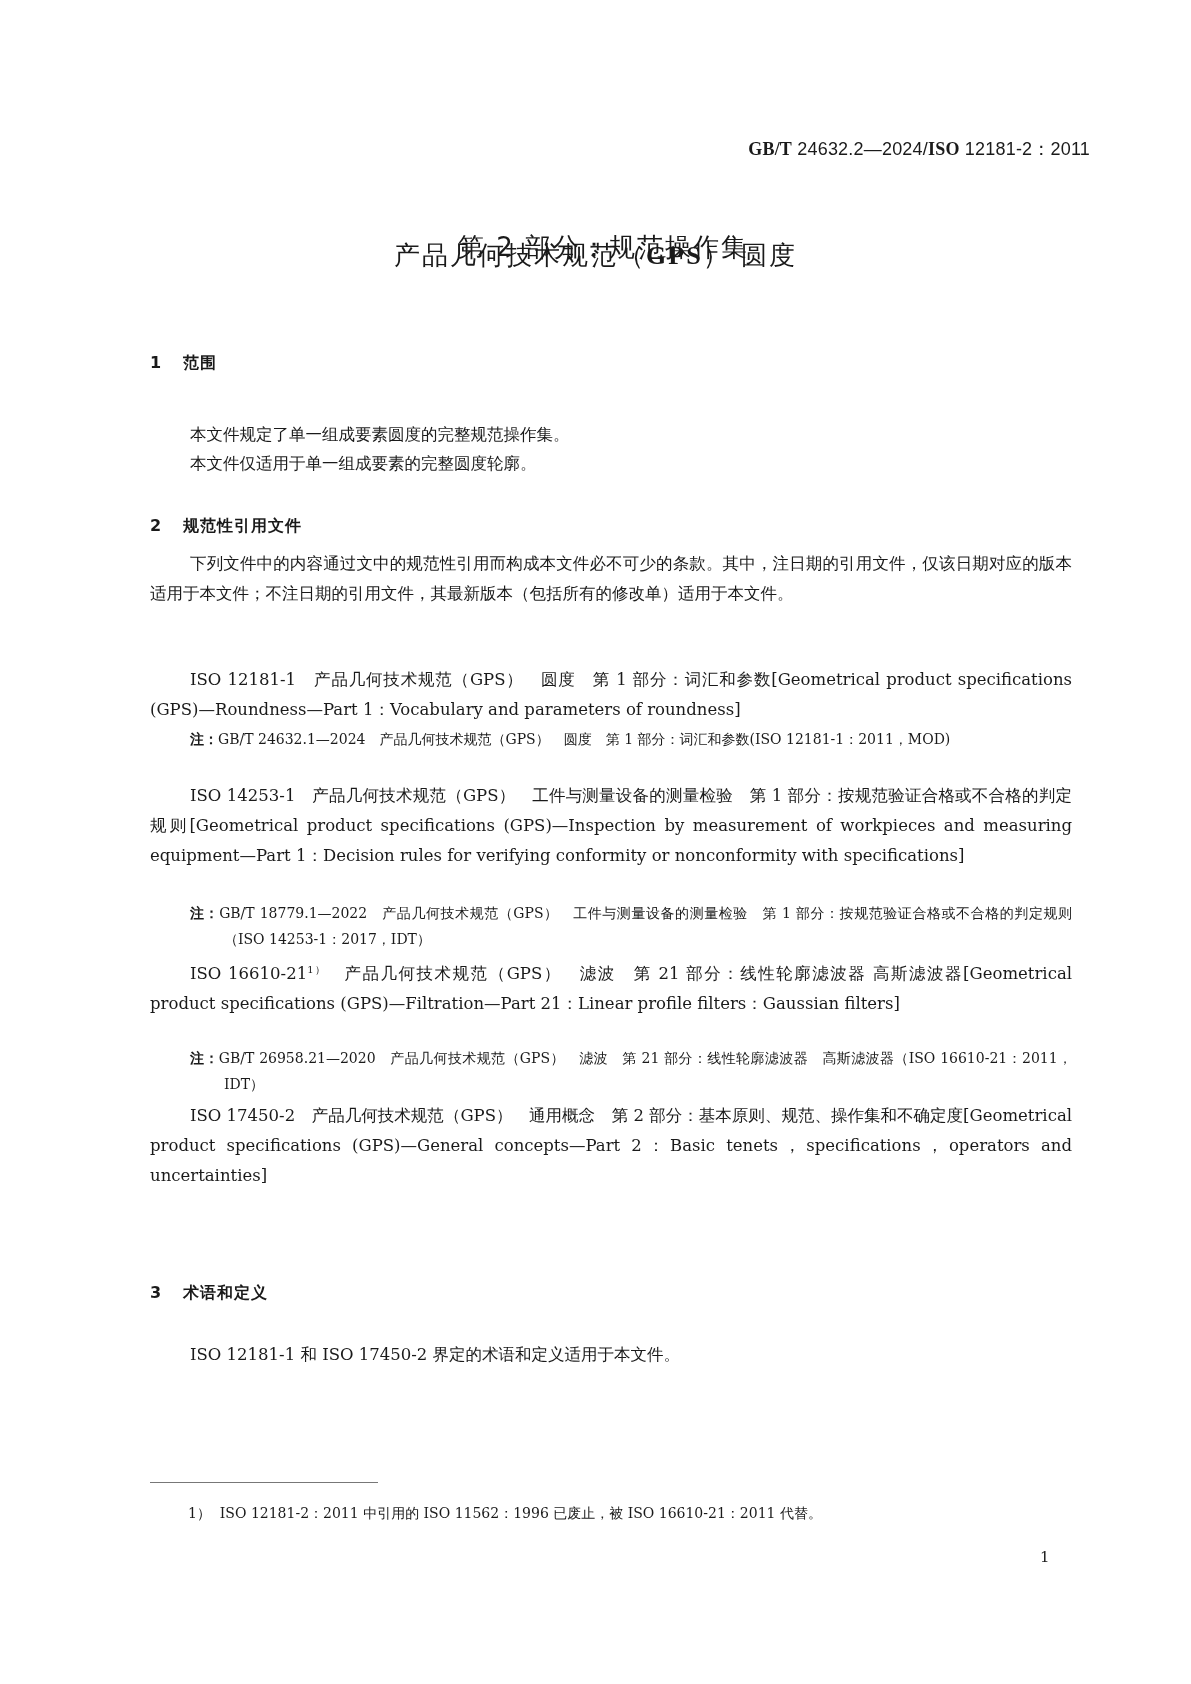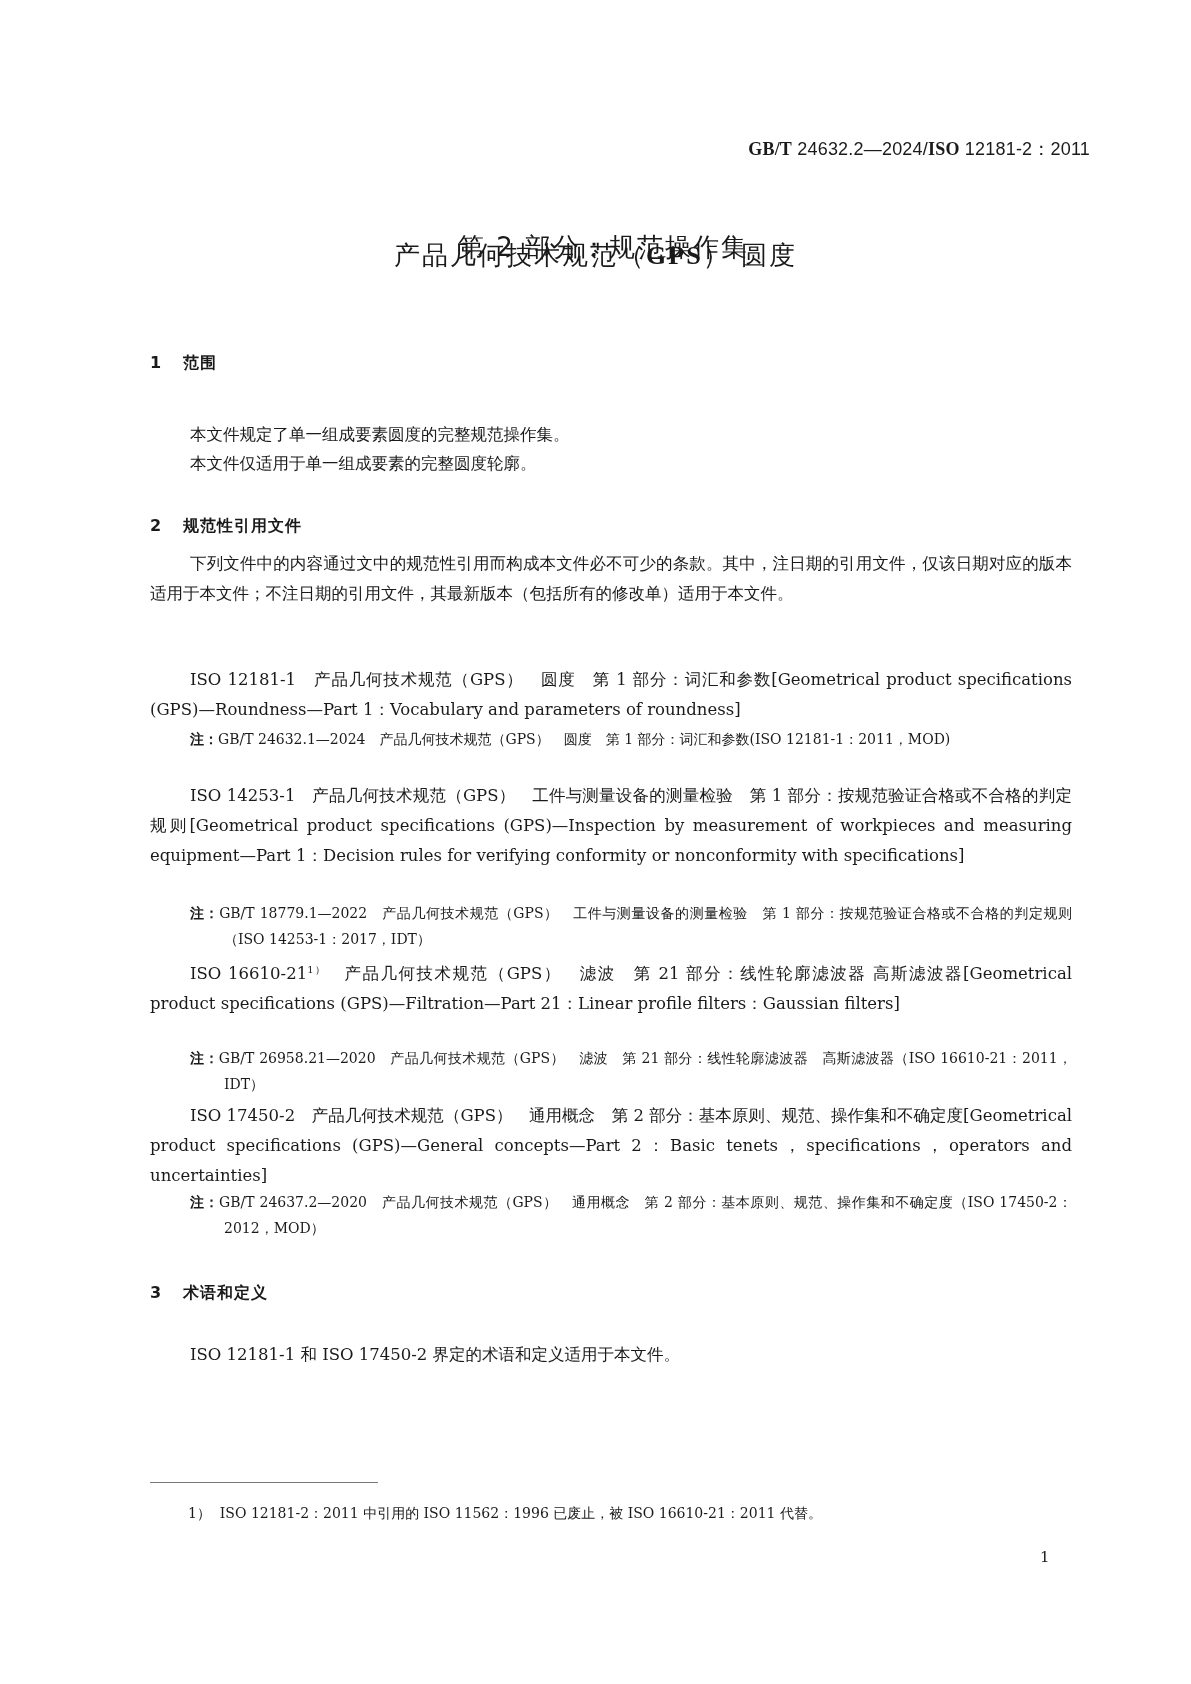--- a/index.html
+++ b/index.html
@@ -65,23 +65,20 @@
   </div>
 
   <div class="abs ref" style="top:955px;">
     <span>ISO 16610-21</span><sup>1）</sup><span>　产品几何技术规范（GPS）　滤波　第 21 部分：线性轮廓滤波器 高斯滤波器[Geometrical product specifications (GPS)—Filtration—Part 21：Linear profile filters：Gaussian filters]</span>
   </div>
   <div class="abs note" style="top:1045px;">
     <span class="note-label">注：</span><span>GB/T 26958.21—2020　产品几何技术规范（GPS）　滤波　第 21 部分：线性轮廓滤波器　高斯滤波器（ISO 16610-21：2011，IDT）</span>
   </div>
 
   <div class="abs ref" style="top:1101px;">ISO 17450-2　产品几何技术规范（GPS）　通用概念　第 2 部分：基本原则、规范、操作集和不确定度[Geometrical product specifications (GPS)—General concepts—Part 2：Basic tenets，specifications，operators and uncertainties]</div>
-  <div class="abs note" style="top:1189px;">
-    <span class="note-label">注：</span><span>GB/T 24637.2—2020　产品几何技术规范（GPS）　通用概念　第 2 部分：基本原则、规范、操作集和不确定度（ISO 17450-2：2012，MOD）</span>
-  </div>
 
   <div class="abs heading" style="top:1283px;">
     <span class="num">3</span><span>术语和定义</span>
   </div>
   <div class="abs para indent" style="top:1340px;">ISO 12181-1 和 ISO 17450-2 界定的术语和定义适用于本文件。</div>
 
   <div class="abs fn-rule"></div>
   <div class="abs footnote">
     <span>1）</span>&nbsp;&nbsp;<span>ISO 12181-2：2011 中引用的 ISO 11562：1996 已废止，被 ISO 16610-21：2011 代替。</span>
   </div>

